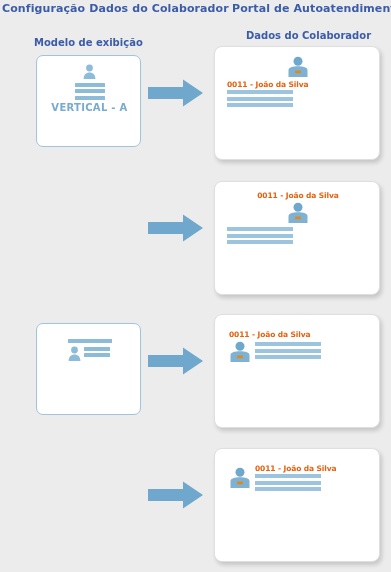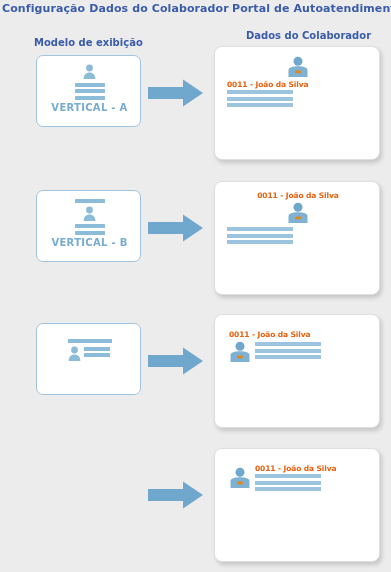--- a/index.html
+++ b/index.html
@@ -53,21 +53,21 @@
   .row.r1 { top: 181px; }
   .row.r2 { top: 314px; }
   .row.r3 { top: 448px; }
 
   
   .model-card {
     position: absolute;
     left: 36px;
     top: 9px;
     width: 105px;
-    height: 72px;
+    height: 92px;
     background: #ffffff;
     border: 1px solid #9fc4dd;
     border-radius: 7px;
   }
 
   .model-icon-wrap {
     position: absolute;
     left: 0;
     top: 8px;
     width: 105px;
@@ -228,36 +228,20 @@
           <span class="pbar"></span>
           <span class="pbar"></span>
           <span class="pbar"></span>
         </div>
       </div>
     </div>
   </div>
 
   <div class="row r1">
 
-    <div class="model-card">
-      <div class="model-icon-wrap">
-        <div class="mi vert">
-          <span class="bar"></span>
-          <span class="person">
-            <svg class="person-sil" viewBox="0 0 13 15" xmlns="http://www.w3.org/2000/svg">
-              <circle cx="6.5" cy="4" r="3.4" fill="#8dbcd9"></circle>
-              <path d="M0.6 15 C0.6 10.4 3.2 8.4 6.5 8.4 C9.8 8.4 12.4 10.4 12.4 15 Z" fill="#8dbcd9"></path>
-            </svg>
-          </span>
-          <span class="bar"></span>
-          <span class="bar"></span>
-        </div>
-      </div>
-      <div class="model-label">VERTICAL - B</div>
-    </div>
 
     <div class="arrow">
       <svg width="56" height="30" viewBox="0 0 56 30" xmlns="http://www.w3.org/2000/svg">
         <path d="M0 9 H35 V1.5 L55 15 L35 28.5 V21 H0 Z" fill="#6fa8cc"></path>
       </svg>
     </div>
 
     <div class="portal-card v-b">
       <div class="p-inner">
         <div class="p-name">0011 - João da Silva</div>

